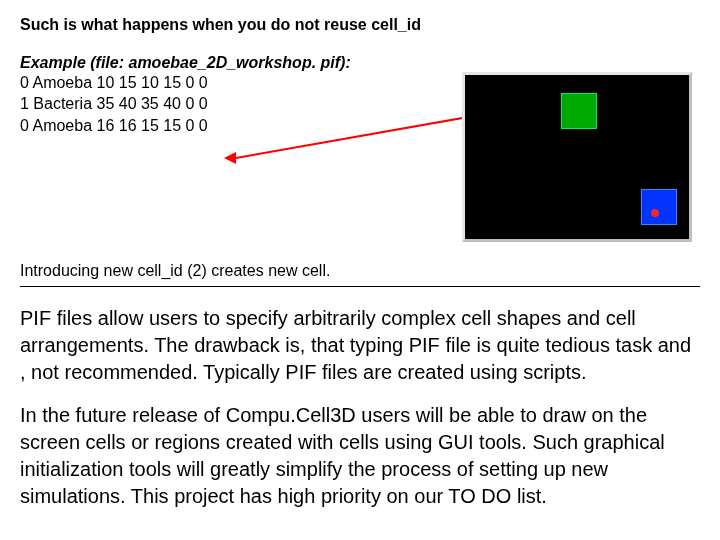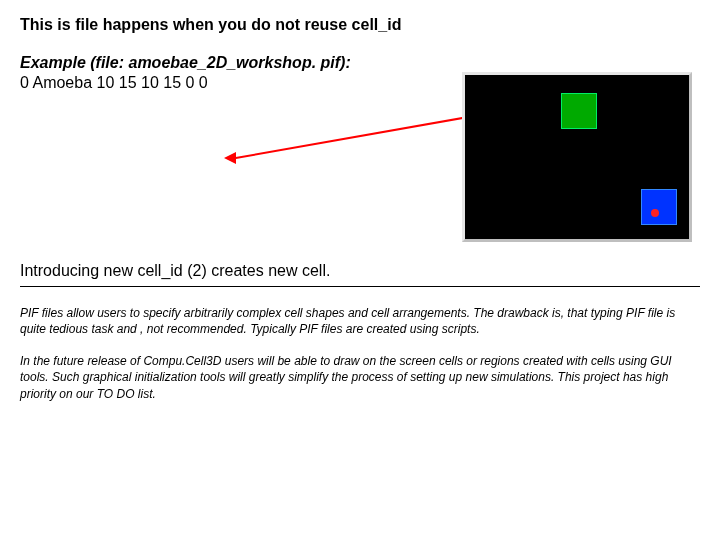--- a/index.html
+++ b/index.html
@@ -100,36 +100,37 @@
     font-size: 16px;
     margin-top: 4px;
     margin-bottom: 6px;
   }
   hr.rule {
     border: none;
     border-top: 1px solid #000;
     margin-bottom: 18px;
   }
   .para {
-    font-size: 12px;
+    font-size: 20px;
     line-height: 1.35;
     margin-bottom: 16px;
-    font-style: italic;
   }
 </style>
 </head>
 <body>
 
-<div class="heading">This is file happens when you do not reuse cell_id</div>
+<div class="heading">Such is what happens when you do not reuse cell_id</div>
 
 <div class="example-label">Example (file: amoebae_2D_workshop. pif):</div>
 
 <div class="content-row">
   <div class="pif-lines">
     <div>0 Amoeba 10 15 10 15 0 0</div>
+    <div>1 Bacteria 35 40 35 40 0 0</div>
+    <div>0 Amoeba 16 16 15 15 0 0</div>
   </div>
 
   <div class="arrow-wrap">
     <div class="arrow-line"></div>
     <div class="arrow-head"></div>
   </div>
 
   <div class="sim-frame">
     <div class="green-cell"></div>
     <div class="blue-cell"></div>

